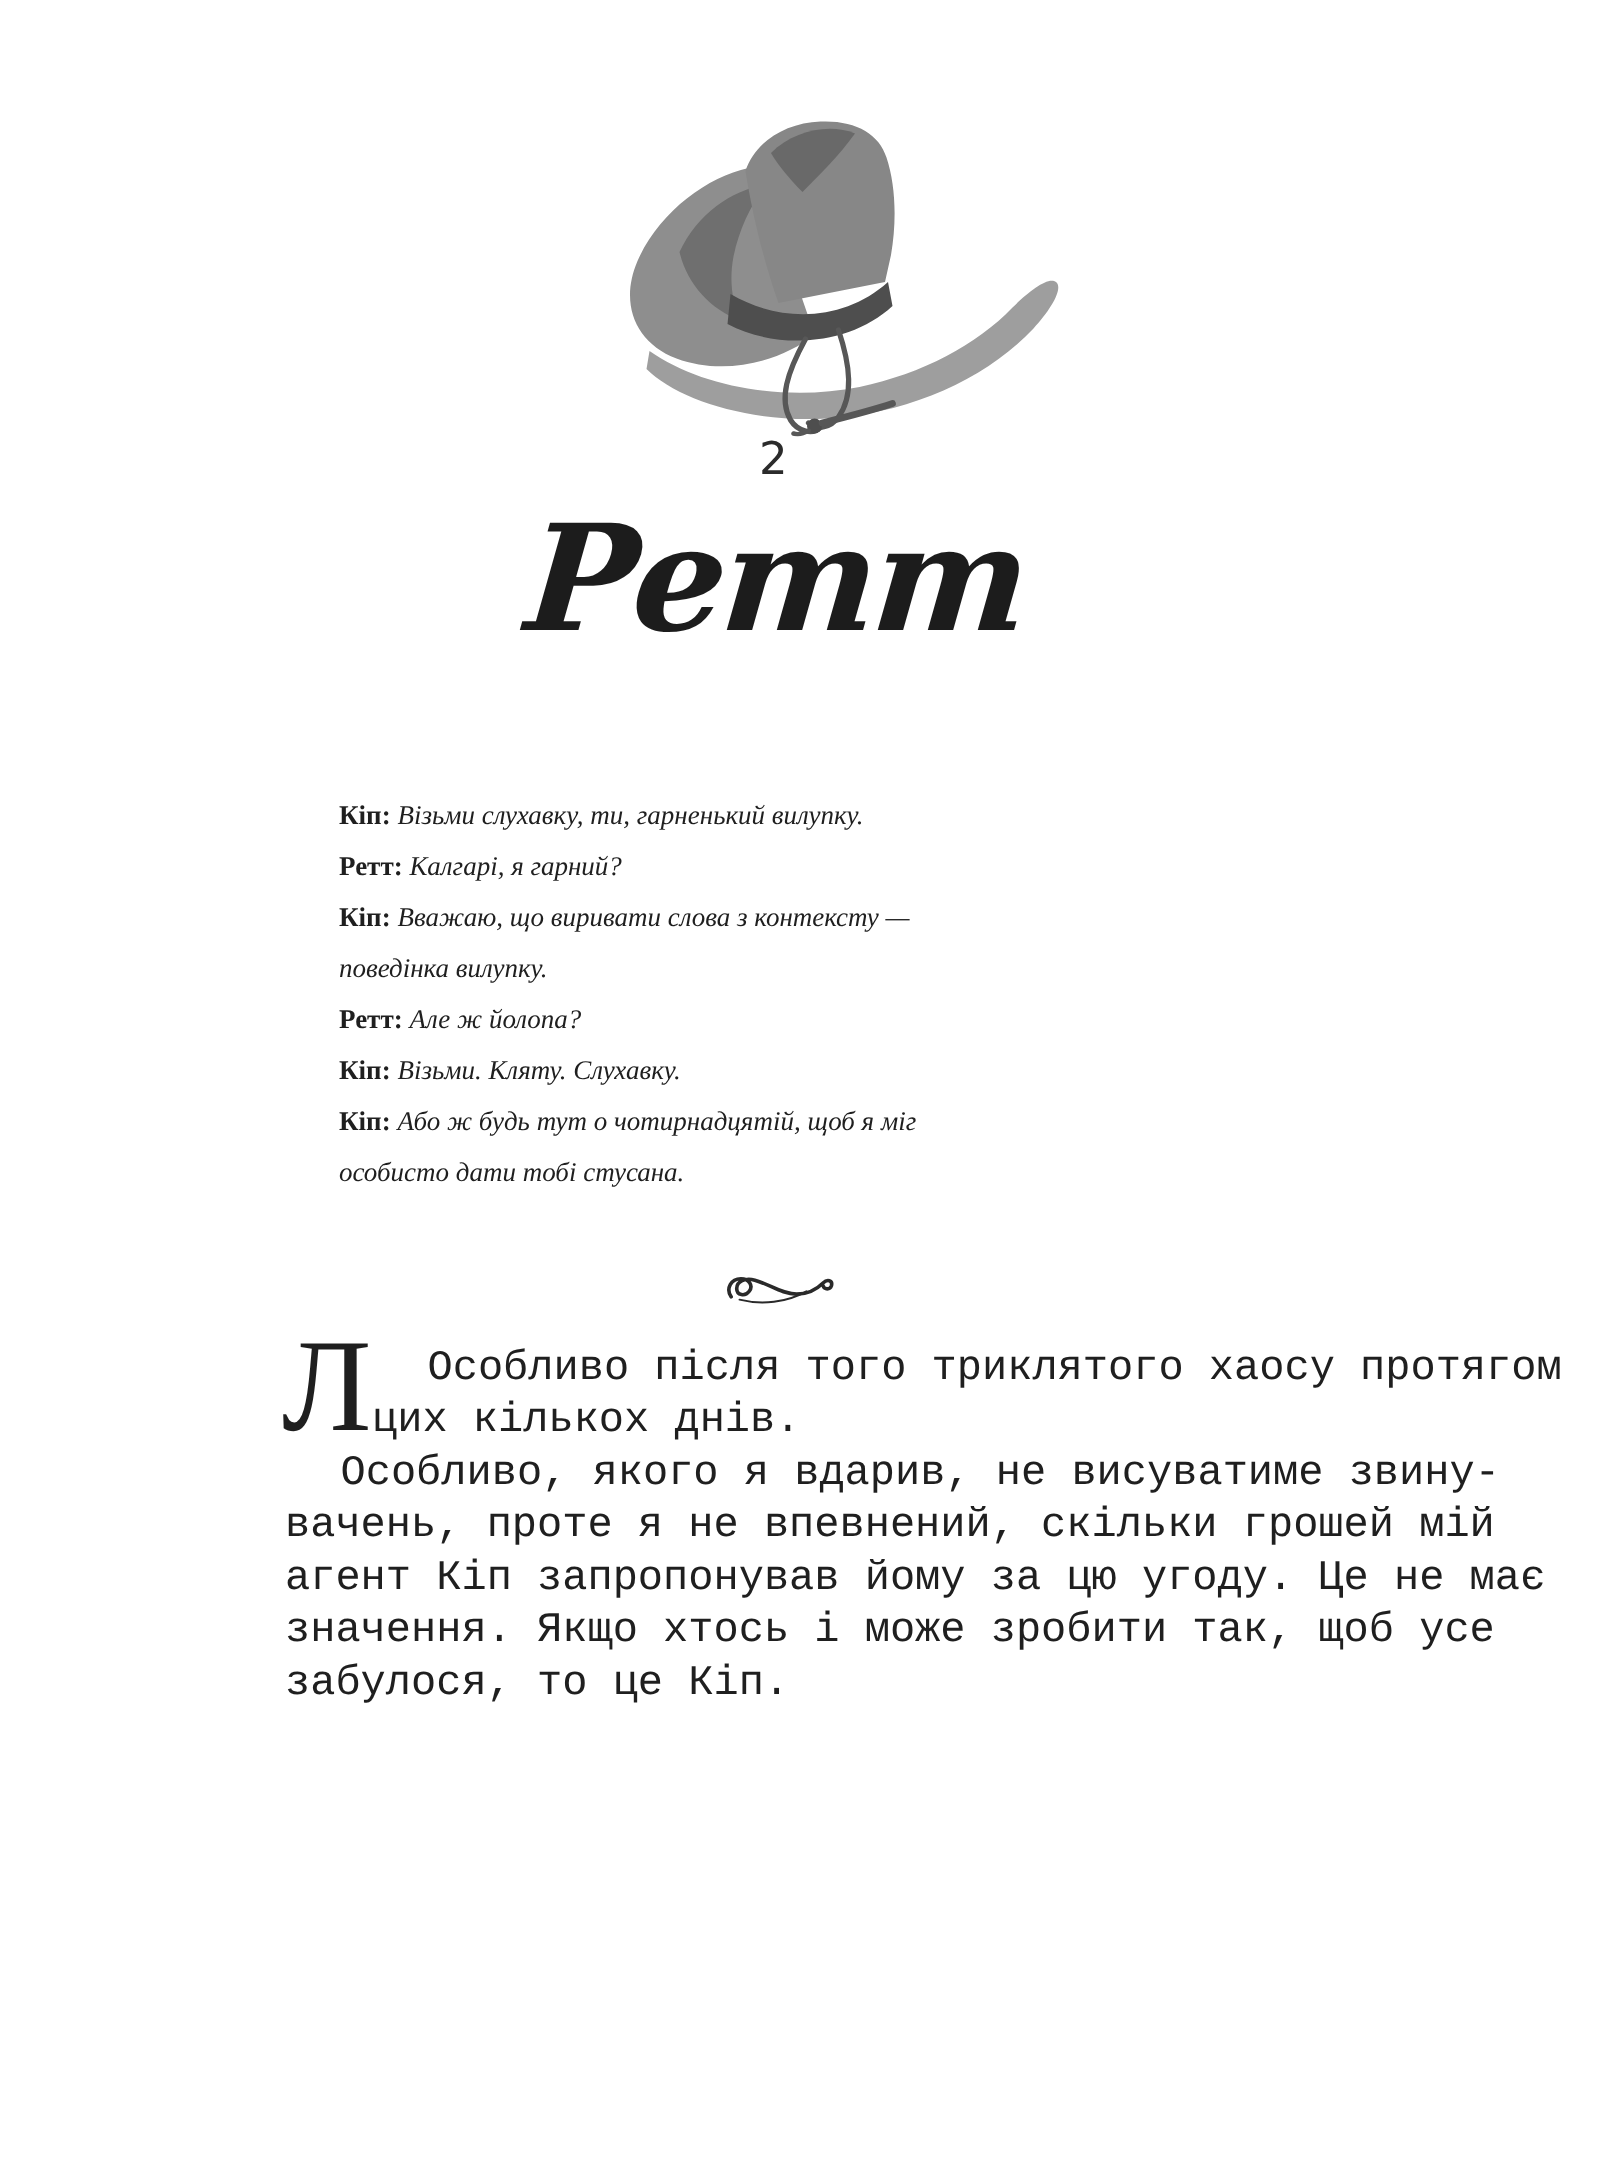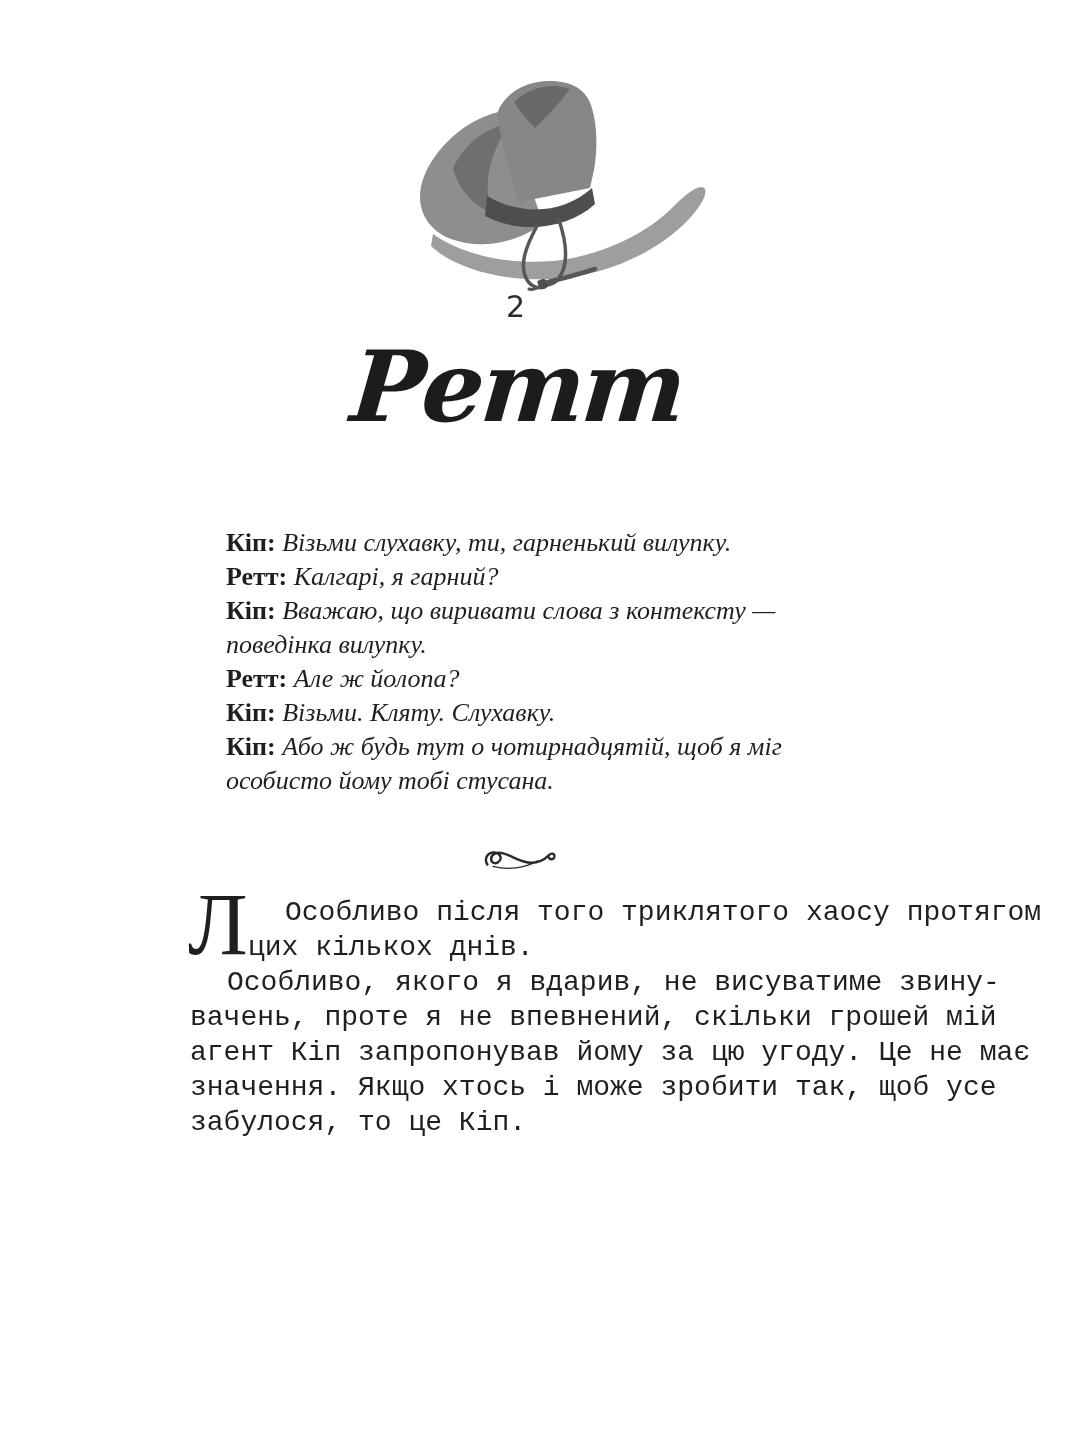--- a/index.html
+++ b/index.html
@@ -21,21 +21,21 @@
   
   .title{
     margin-top:6px;text-align:center;position:relative;left:-24px;
     font-family:"DejaVu Serif","Liberation Serif",serif;
     font-style:italic;font-weight:bold;
     font-size:98px;line-height:118px;letter-spacing:-3px;color:#1c1c1c;
     transform:skewX(-5deg);
   }
   
   .dialogue{margin:80px 0 0 36px;}
-  .dlg{margin:0;font-size:26px;line-height:34px;white-space:pre;}
+  .dlg{margin:0;font-size:18px;line-height:34px;white-space:pre;}
   .dlg b{font-weight:bold;font-style:normal;}
   .dlg i{font-style:italic;}
   
   .flourish-wrap{margin-top:47px;height:28px;text-align:center;position:relative;left:-23px;}
   
   .body-text{margin-top:22px;font-size:28px;line-height:35px;}
   .para{margin:0;white-space:pre;}
   .para.indent{text-indent:37px;font-family:Liberation Mono, monospace;}
   .dropcap{position:relative;float:left;width:52px;height:68px;margin:1px 6px 0 0;}
   .dropcap span{
@@ -70,21 +70,21 @@
     <div class="title">Ретт</div>
 
     <div class="dialogue">
       <p class="dlg"><b>Кіп:</b> <i>Візьми слухавку, ти, гарненький вилупку.</i></p>
       <p class="dlg"><b>Ретт:</b> <i>Калгарі, я гарний?</i></p>
       <p class="dlg"><b>Кіп:</b> <i>Вважаю, що виривати слова з контексту —
 поведінка вилупку.</i></p>
       <p class="dlg"><b>Ретт:</b> <i>Але ж йолопа?</i></p>
       <p class="dlg"><b>Кіп:</b> <i>Візьми. Кляту. Слухавку.</i></p>
       <p class="dlg"><b>Кіп:</b> <i>Або ж будь тут о чотирнадцятій, щоб я міг
-особисто йому тобі стусана.</i></p>
+особисто дати тобі стусана.</i></p>
     </div>
 
     <div class="flourish-wrap">
       <svg width="78" height="28" viewBox="0 0 84 30" xmlns="http://www.w3.org/2000/svg">
         <path stroke="#2a2a2a" fill="none" stroke-width="2.6" stroke-linecap="round" d="M8 21 C4 15 8 8 15 8 C21 8 24 13 21 17 C18 21 12 20 12 15 C12 10 18 7 25 9 C36 12 44 19 55 19 C64 19 70 15 74 11 C77 8 81 9 80 13 C79 16 75 16 74 13"></path>
         <path stroke="#2a2a2a" fill="none" stroke-width="1.4" stroke-linecap="round" d="M14 23 C30 27 48 25 62 17"></path>
       </svg>
     </div>
 
     <div class="body-text">

